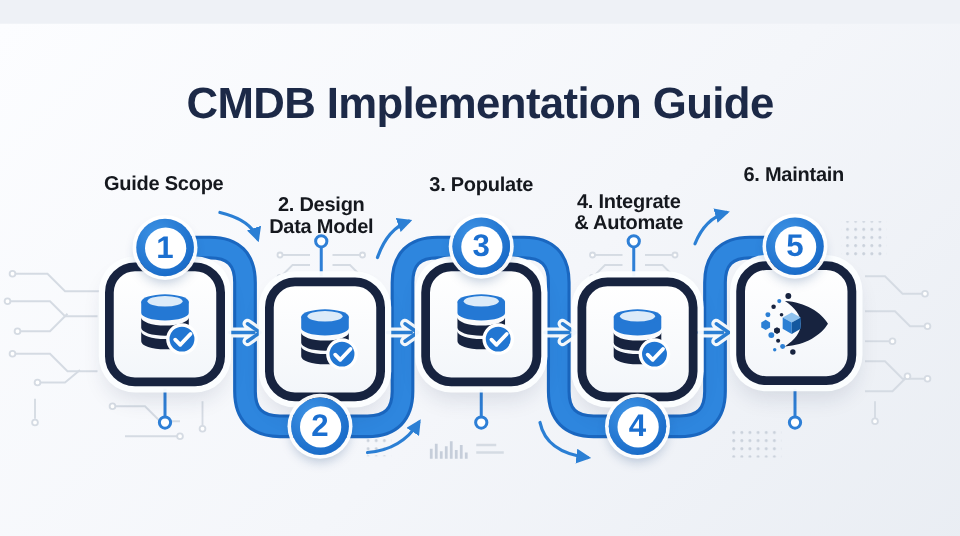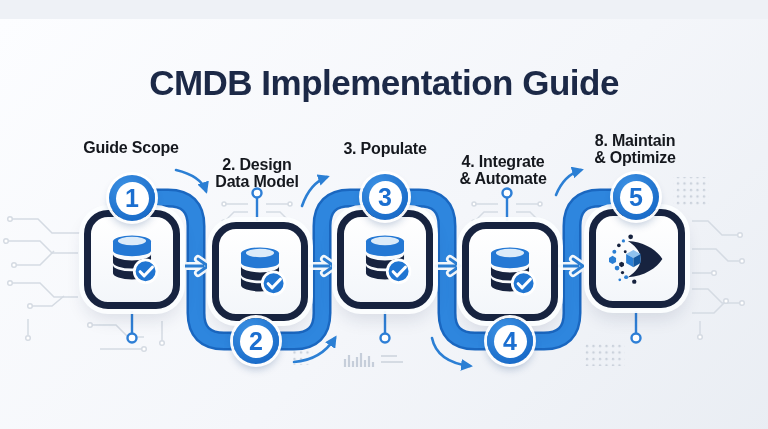--- a/index.html
+++ b/index.html
@@ -279,22 +279,21 @@
           <use href="#icon-db"></use>
         </svg>
     </div>
     <div class="num">
       <div class="num-inner">4</div>
     </div>
   </div>
 
   <div class="s5">
     <div class="lbl">
-      <div>8. Maintain</div>
-      <div>&amp; Optimize</div>
+      <div>6. Maintain</div>
     </div>
     <div class="box">
       <svg width="62" height="58" viewBox="0 0 68 64">
           <use href="#icon-eye"></use>
         </svg>
     </div>
     <div class="num">
       <div class="num-inner">5</div>
     </div>
   </div>

